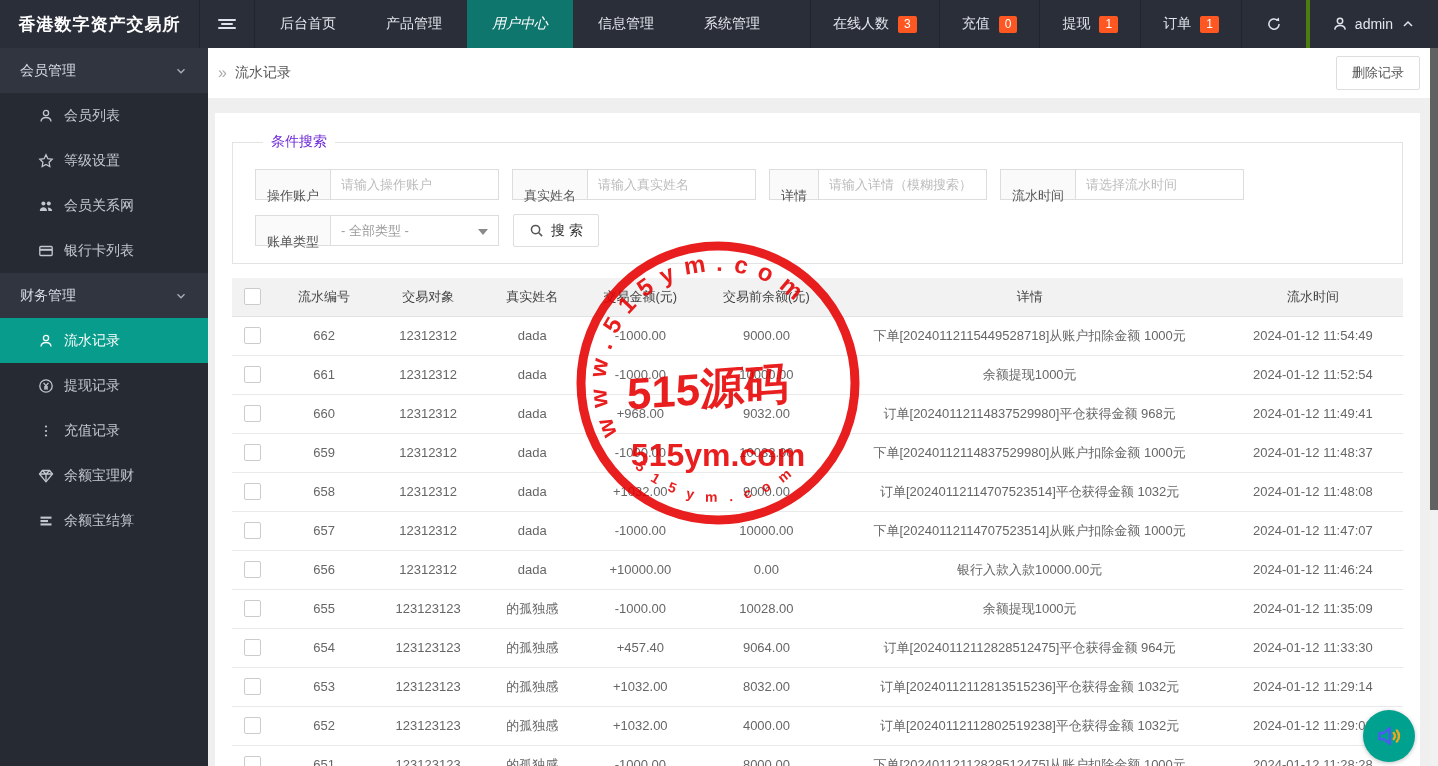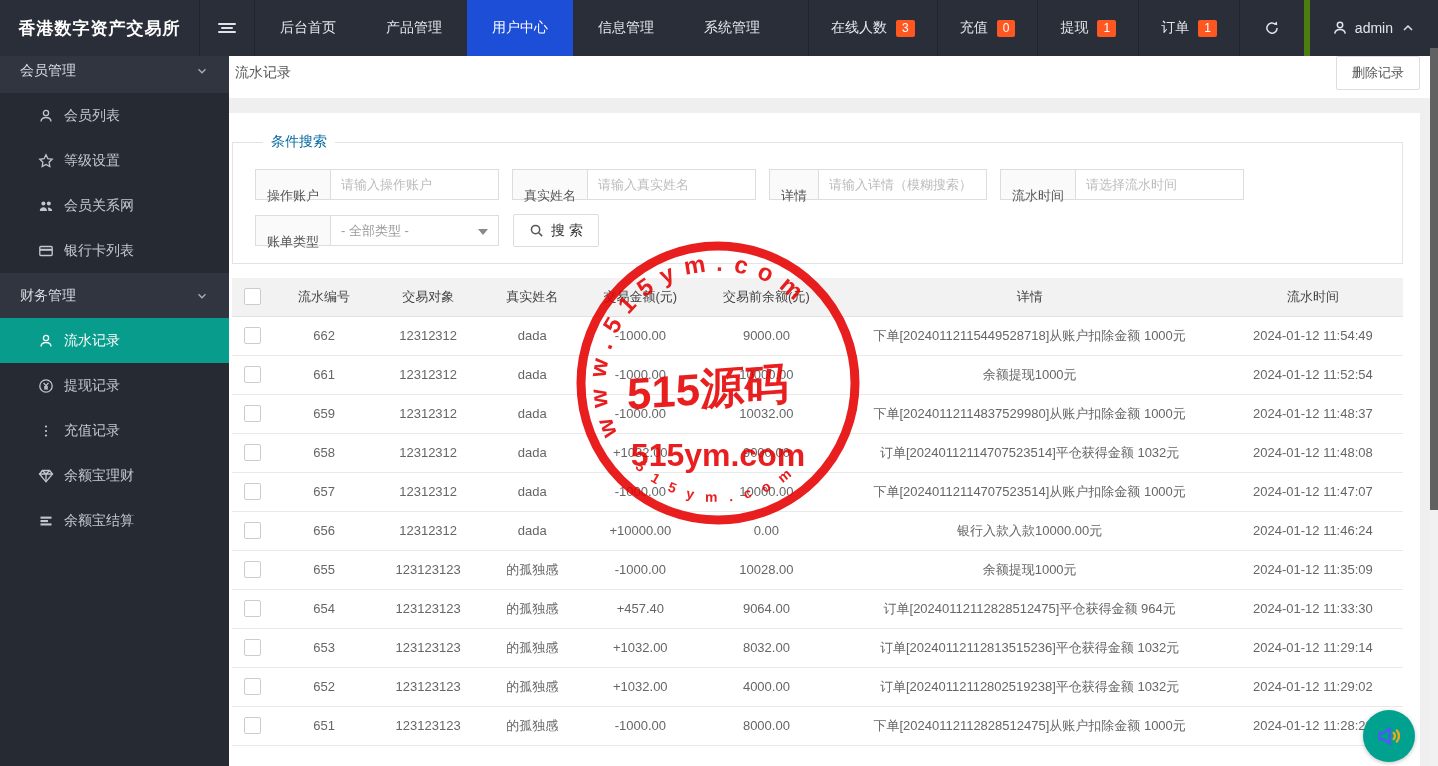--- a/index.html
+++ b/index.html
@@ -1,52 +1,52 @@
 <!DOCTYPE html>
 <html><head>
 <meta charset="utf-8">
 <style>
   * { box-sizing: border-box; margin: 0; padding: 0; }
   html,body { width:1438px; height:766px; overflow:hidden; }
   body { font-family:"Liberation Sans","DejaVu Sans",sans-serif; background:#efefef; position:relative; }
 
   
-  .topbar { position:absolute; top:0; left:0; right:0; height:56px; background:#2a2e38; display:flex; align-items:stretch; color:#e3e6ec; z-index:10; }
+  .topbar { position:absolute; top:0; left:0; right:0; height:48px; background:#2a2e38; display:flex; align-items:stretch; color:#e3e6ec; z-index:10; }
   .logo { width:200px; display:flex; align-items:center; justify-content:center; color:#fff; font-size:17px; font-weight:bold; border-right:1px solid #20242d; letter-spacing:1px; }
   .menu-toggle { width:55px; display:flex; align-items:center; justify-content:center; cursor:pointer; border-right:1px solid #20242d; }
   .menu-toggle .bar { display:block; height:2px; background:#dfe3ea; margin:2px auto; border-radius:1px; }
   .topnav { display:flex; }
   .nav-item { padding:0 25px; display:flex; align-items:center; font-size:14px; cursor:pointer; }
-  .nav-item.active { background:#1d4ed8; color:#fff; }
+  .nav-item.active { background:#0f766e; color:#fff;font-style:italic; }
   .topbar-right { margin-left:auto; display:flex; align-items:stretch; }
   .stat-item { display:flex; align-items:center; gap:9px; padding:0 22px; border-left:1px solid #20242d; font-size:14px; cursor:pointer; }
   .badge { background:#ff5722; color:#fff; font-size:12px; line-height:17px; padding:0 6px; border-radius:2px; }
   .icon-cell { display:flex; align-items:center; padding:0 24px; border-left:1px solid #20242d; cursor:pointer; }
-  .user-cell { display:flex; align-items:center; gap:7px; padding:0 22px; border-left:6px solid #4d7c0f; font-size:14px; cursor:pointer; }
+  .user-cell { display:flex; align-items:center; gap:7px; padding:0 22px; border-left:4px solid #4d7c0f; font-size:14px; cursor:pointer; }
   svg.tb-icon { width:16px; height:16px; stroke:#dfe3ea; fill:none; stroke-width:1.5; }
 
   
-  .sidebar { position:absolute; top:48px; left:0; bottom:0; width:229px; background:#262a33; z-index:9; }
+  .sidebar { position:absolute; top:48px; left:0; bottom:0; width:208px; background:#262a33; z-index:9; }
   .side-header { height:45px; display:flex; align-items:center; justify-content:space-between; padding:0 20px; background:#31353f; color:#d7dbe2; font-size:14px; cursor:pointer; }
   .side-item { height:45px; display:flex; align-items:center; gap:10px; padding-left:38px; color:#c2c7d0; font-size:14px; cursor:pointer; }
   .side-item.active { background:#079c8b; color:#fff; }
   .s-icon { width:16px; height:16px; display:inline-flex; }
   .s-icon svg { width:16px; height:16px; stroke:currentColor; fill:none; stroke-width:1.3; }
 
   
   .main { position:absolute; left:200px; top:48px; right:0; bottom:0; overflow:hidden; }
   .crumb-bar { height:50px; background:#fff; display:flex; align-items:center; padding:0 18px; }
   .crumb-icon { color:#aaa; font-size:16px; margin-right:8px; }
   .crumb-title { color:#555; font-size:14px; }
   .btn-delete { margin-left:auto; background:#fff; border:1px solid #ddd; border-radius:2px; color:#555; font-size:13px; padding:7px 15px; cursor:pointer; }
   .content { padding:15px 18px 0 15px; }
   .card { background:#fff; padding:20px 17px; min-height:650px; }
 
   fieldset.search-box { border:1px solid #e3e3e3; padding:4px 10px 16px; }
-  fieldset.search-box legend { font-size:14px; color:#0369a1; padding:0 8px; margin-left:20px; }
+  fieldset.search-box legend { font-size:14px; color:#6d28d9; padding:0 8px; margin-left:20px; }
   .f-row { display:flex; align-items:center; margin:14px 0 0 12px; flex-wrap:nowrap; }
   .f-group { display:flex; margin-right:13px; }
   .f-label { background:#fafafa; border:1px solid #ddd; border-right:none; height:31px; line-height:29px; padding:11px 11px; font-size:13px; color:#555; white-space:nowrap; }
   .f-input { border:1px solid #ddd; height:31px; width:169px; padding:0 10px; font-size:13px; color:#333; outline:none; }
   .f-input::placeholder { color:#bcbcbc; }
   .f-select { border:1px solid #ddd; height:31px; width:169px; padding:0 26px 0 10px; font-size:13px; color:#9a9a9a; background:#fff; display:flex; align-items:center; position:relative; cursor:pointer; }
   .f-select .tri { position:absolute; right:10px; top:13px; width:0; height:0; border:5px solid transparent; border-top:6px solid #8a8a8a; }
   .btn-search { border:1px solid #ddd; background:#fff; height:33px; padding:0 15px; display:flex; align-items:center; gap:7px; font-size:14px; color:#333; cursor:pointer; border-radius:2px; margin-left:1px; }
   .btn-search svg { width:15px; height:15px; stroke:#555; fill:none; stroke-width:1.6; }
 
@@ -349,20 +349,30 @@
               <td><span class="cb"></span></td>
               <td>661</td>
               <td>12312312</td>
               <td>dada</td>
               <td class="neg">-1000.00</td>
               <td>10000.00</td>
               <td>余额提现1000元</td>
               <td>2024-01-12 11:52:54</td>
             </tr>
 
+            <tr>
+              <td><span class="cb"></span></td>
+              <td>660</td>
+              <td>12312312</td>
+              <td>dada</td>
+              <td class="pos">+968.00</td>
+              <td>9032.00</td>
+              <td>订单[20240112114837529980]平仓获得金额 968元</td>
+              <td>2024-01-12 11:49:41</td>
+            </tr>
 
             <tr>
               <td><span class="cb"></span></td>
               <td>659</td>
               <td>12312312</td>
               <td>dada</td>
               <td class="neg">-1000.00</td>
               <td>10032.00</td>
               <td>下单[20240112114837529980]从账户扣除金额 1000元</td>
               <td>2024-01-12 11:48:37</td>

